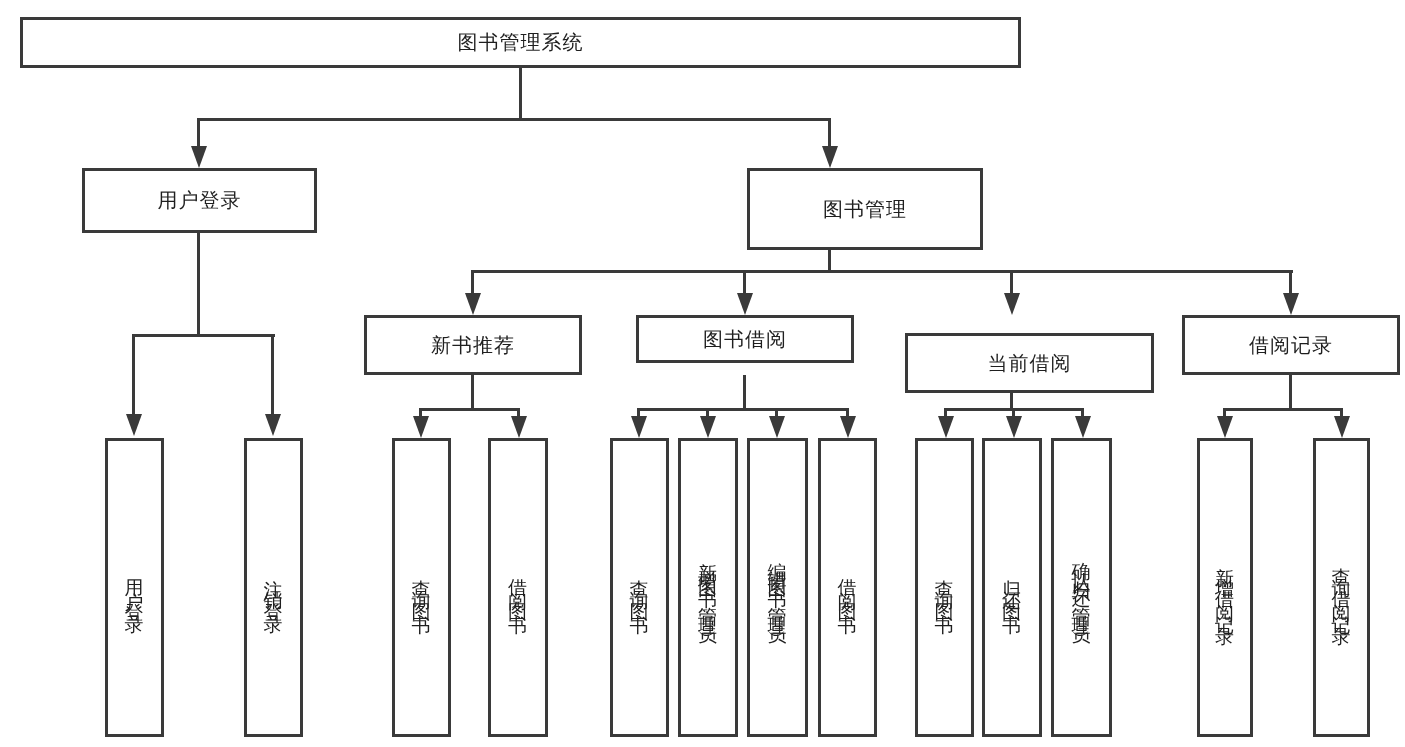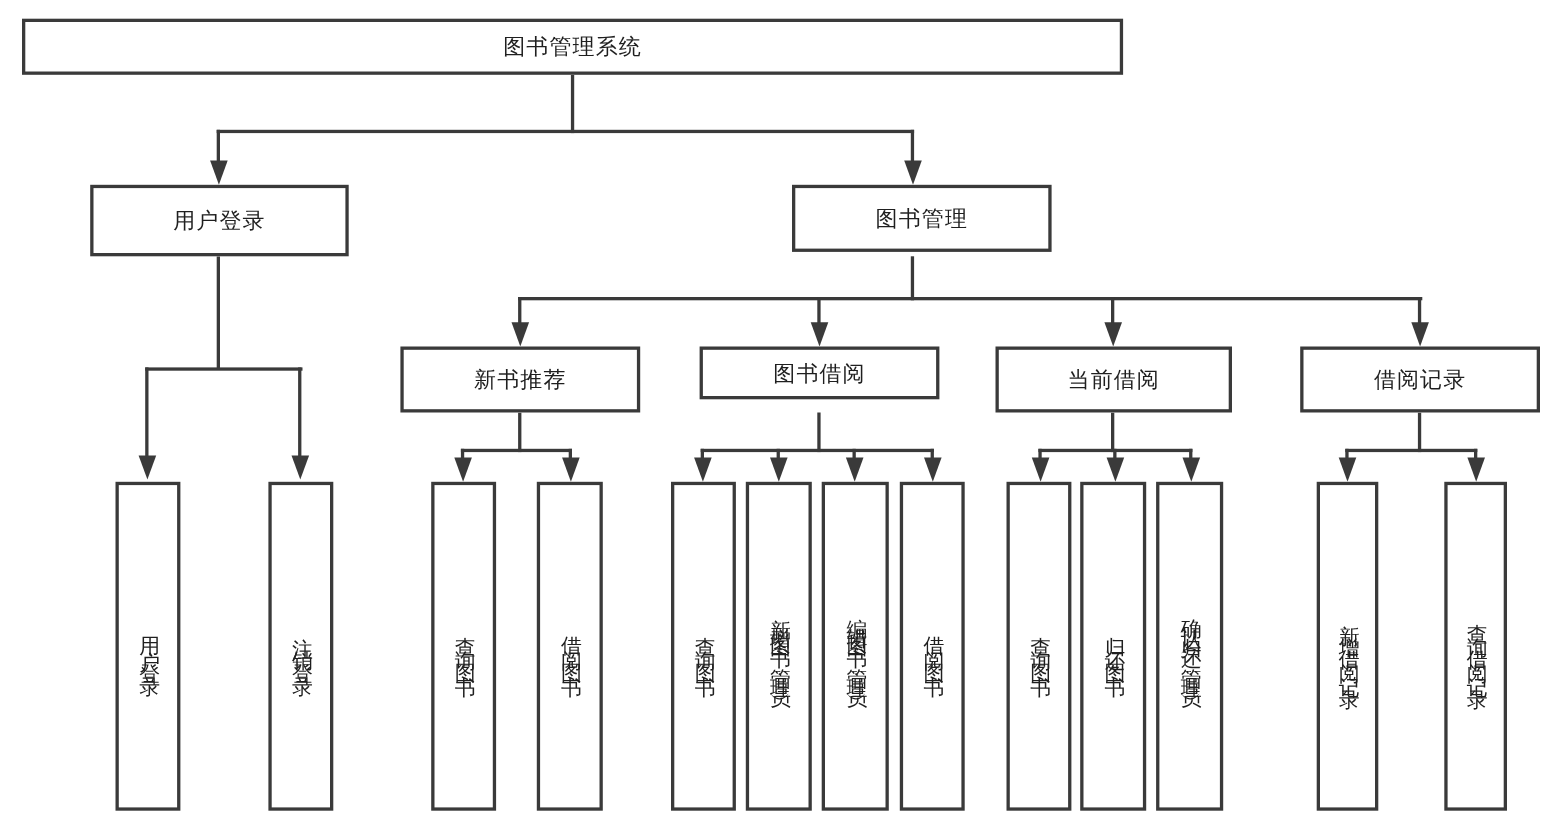--- a/index.html
+++ b/index.html
@@ -4,21 +4,21 @@
 <style>
   html,body{margin:0;padding:0;background:#fff;}
   .stage{
     position:relative;width:1405px;height:747px;background:#ffffff;overflow:hidden;
     font-family:"Liberation Sans","DejaVu Sans",sans-serif;color:#1f1f1f;
   }
   .box{
     position:absolute;box-sizing:border-box;background:#fff;border:3px solid #3a3a3a;
     display:flex;align-items:center;justify-content:center;z-index:2;
   }
-  .box .lbl{white-space:nowrap;font-family:Liberation Mono, monospace;}
+  .box .lbl{white-space:nowrap;}
   .box.h .lbl{font-size:20px;letter-spacing:1px;}
   .box.v .lbl{
     writing-mode:vertical-rl;text-orientation:mixed;
     font-size:19px;letter-spacing:12px;line-height:1;
   }
   .box.v.long .lbl{letter-spacing:9px;}
   .vl{position:absolute;width:3px;background:#3a3a3a;z-index:1;}
   .hl{position:absolute;height:3px;background:#3a3a3a;z-index:1;}
   .ah{
     position:absolute;width:0;height:0;z-index:1;
@@ -42,21 +42,21 @@
   <i class="vl" style="left:519px;top:68px;height:53px"></i>
   <i class="hl" style="left:197px;top:118px;width:634px"></i>
   <i class="vl" style="left:197px;top:118px;height:32px"></i>
   <i class="ah" style="left:191px;top:146px"></i>
   <i class="vl" style="left:828px;top:118px;height:32px"></i>
   <i class="ah" style="left:822px;top:146px"></i>
 
   <div class="box h" style="left:82px;top:168px;width:235px;height:65px">
     <span class="lbl">用户登录</span>
   </div>
-  <div class="box h" style="left:720px;top:168px;width:236px;height:61px">
+  <div class="box h" style="left:747px;top:168px;width:236px;height:82px">
     <span class="lbl">图书管理</span>
   </div>
 
   <i class="vl" style="left:197px;top:233px;height:103px"></i>
   <i class="hl" style="left:132px;top:334px;width:143px"></i>
   <i class="vl" style="left:132px;top:334px;height:84px"></i>
   <i class="ah" style="left:126px;top:414px"></i>
   <i class="vl" style="left:271px;top:334px;height:84px"></i>
   <i class="ah" style="left:265px;top:414px"></i>
 
@@ -70,21 +70,21 @@
   <i class="ah" style="left:1004px;top:293px"></i>
   <i class="vl" style="left:1289px;top:270px;height:26px"></i>
   <i class="ah" style="left:1283px;top:293px"></i>
 
   <div class="box h" style="left:364px;top:315px;width:218px;height:60px">
     <span class="lbl">新书推荐</span>
   </div>
   <div class="box h" style="left:636px;top:315px;width:218px;height:48px">
     <span class="lbl">图书借阅</span>
   </div>
-  <div class="box h" style="left:905px;top:315px;width:215px;height:60px">
+  <div class="box h" style="left:905px;top:333px;width:249px;height:60px">
     <span class="lbl">当前借阅</span>
   </div>
   <div class="box h" style="left:1182px;top:315px;width:218px;height:60px">
     <span class="lbl">借阅记录</span>
   </div>
 
   <i class="vl" style="left:471px;top:375px;height:36px"></i>
   <i class="hl" style="left:419px;top:408px;width:101px"></i>
   <i class="vl" style="left:419px;top:408px;height:12px"></i>
   <i class="ah" style="left:413px;top:416px"></i>

